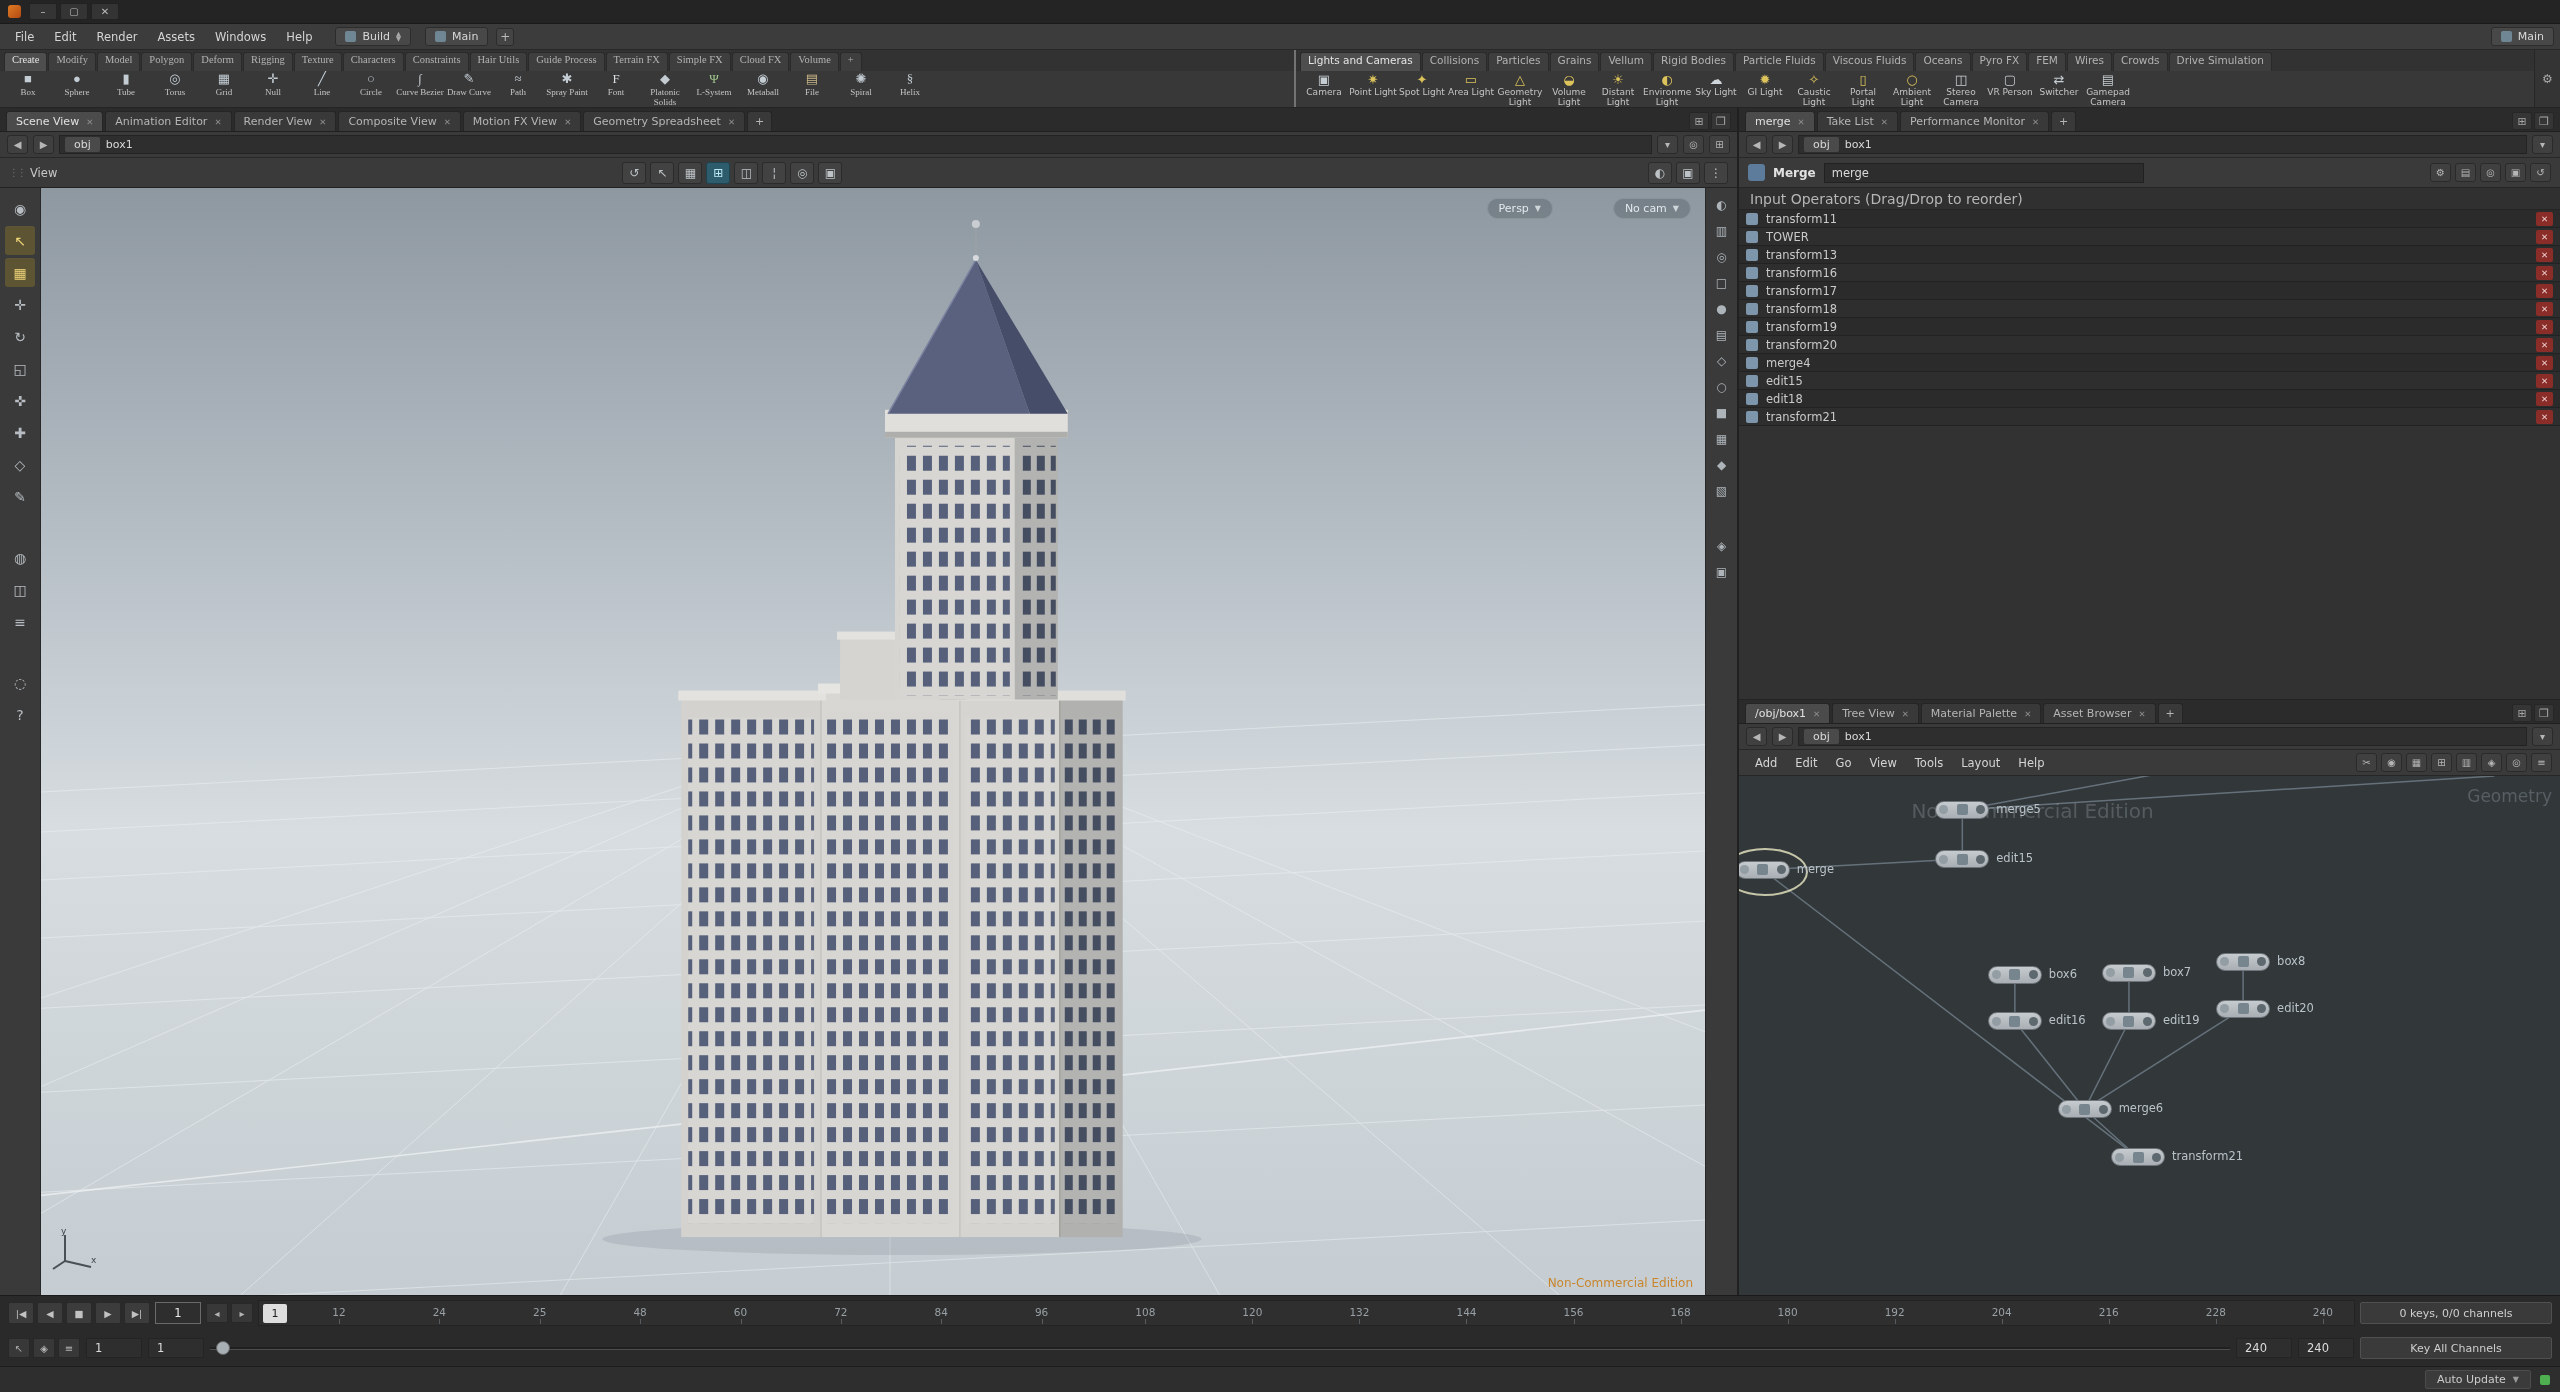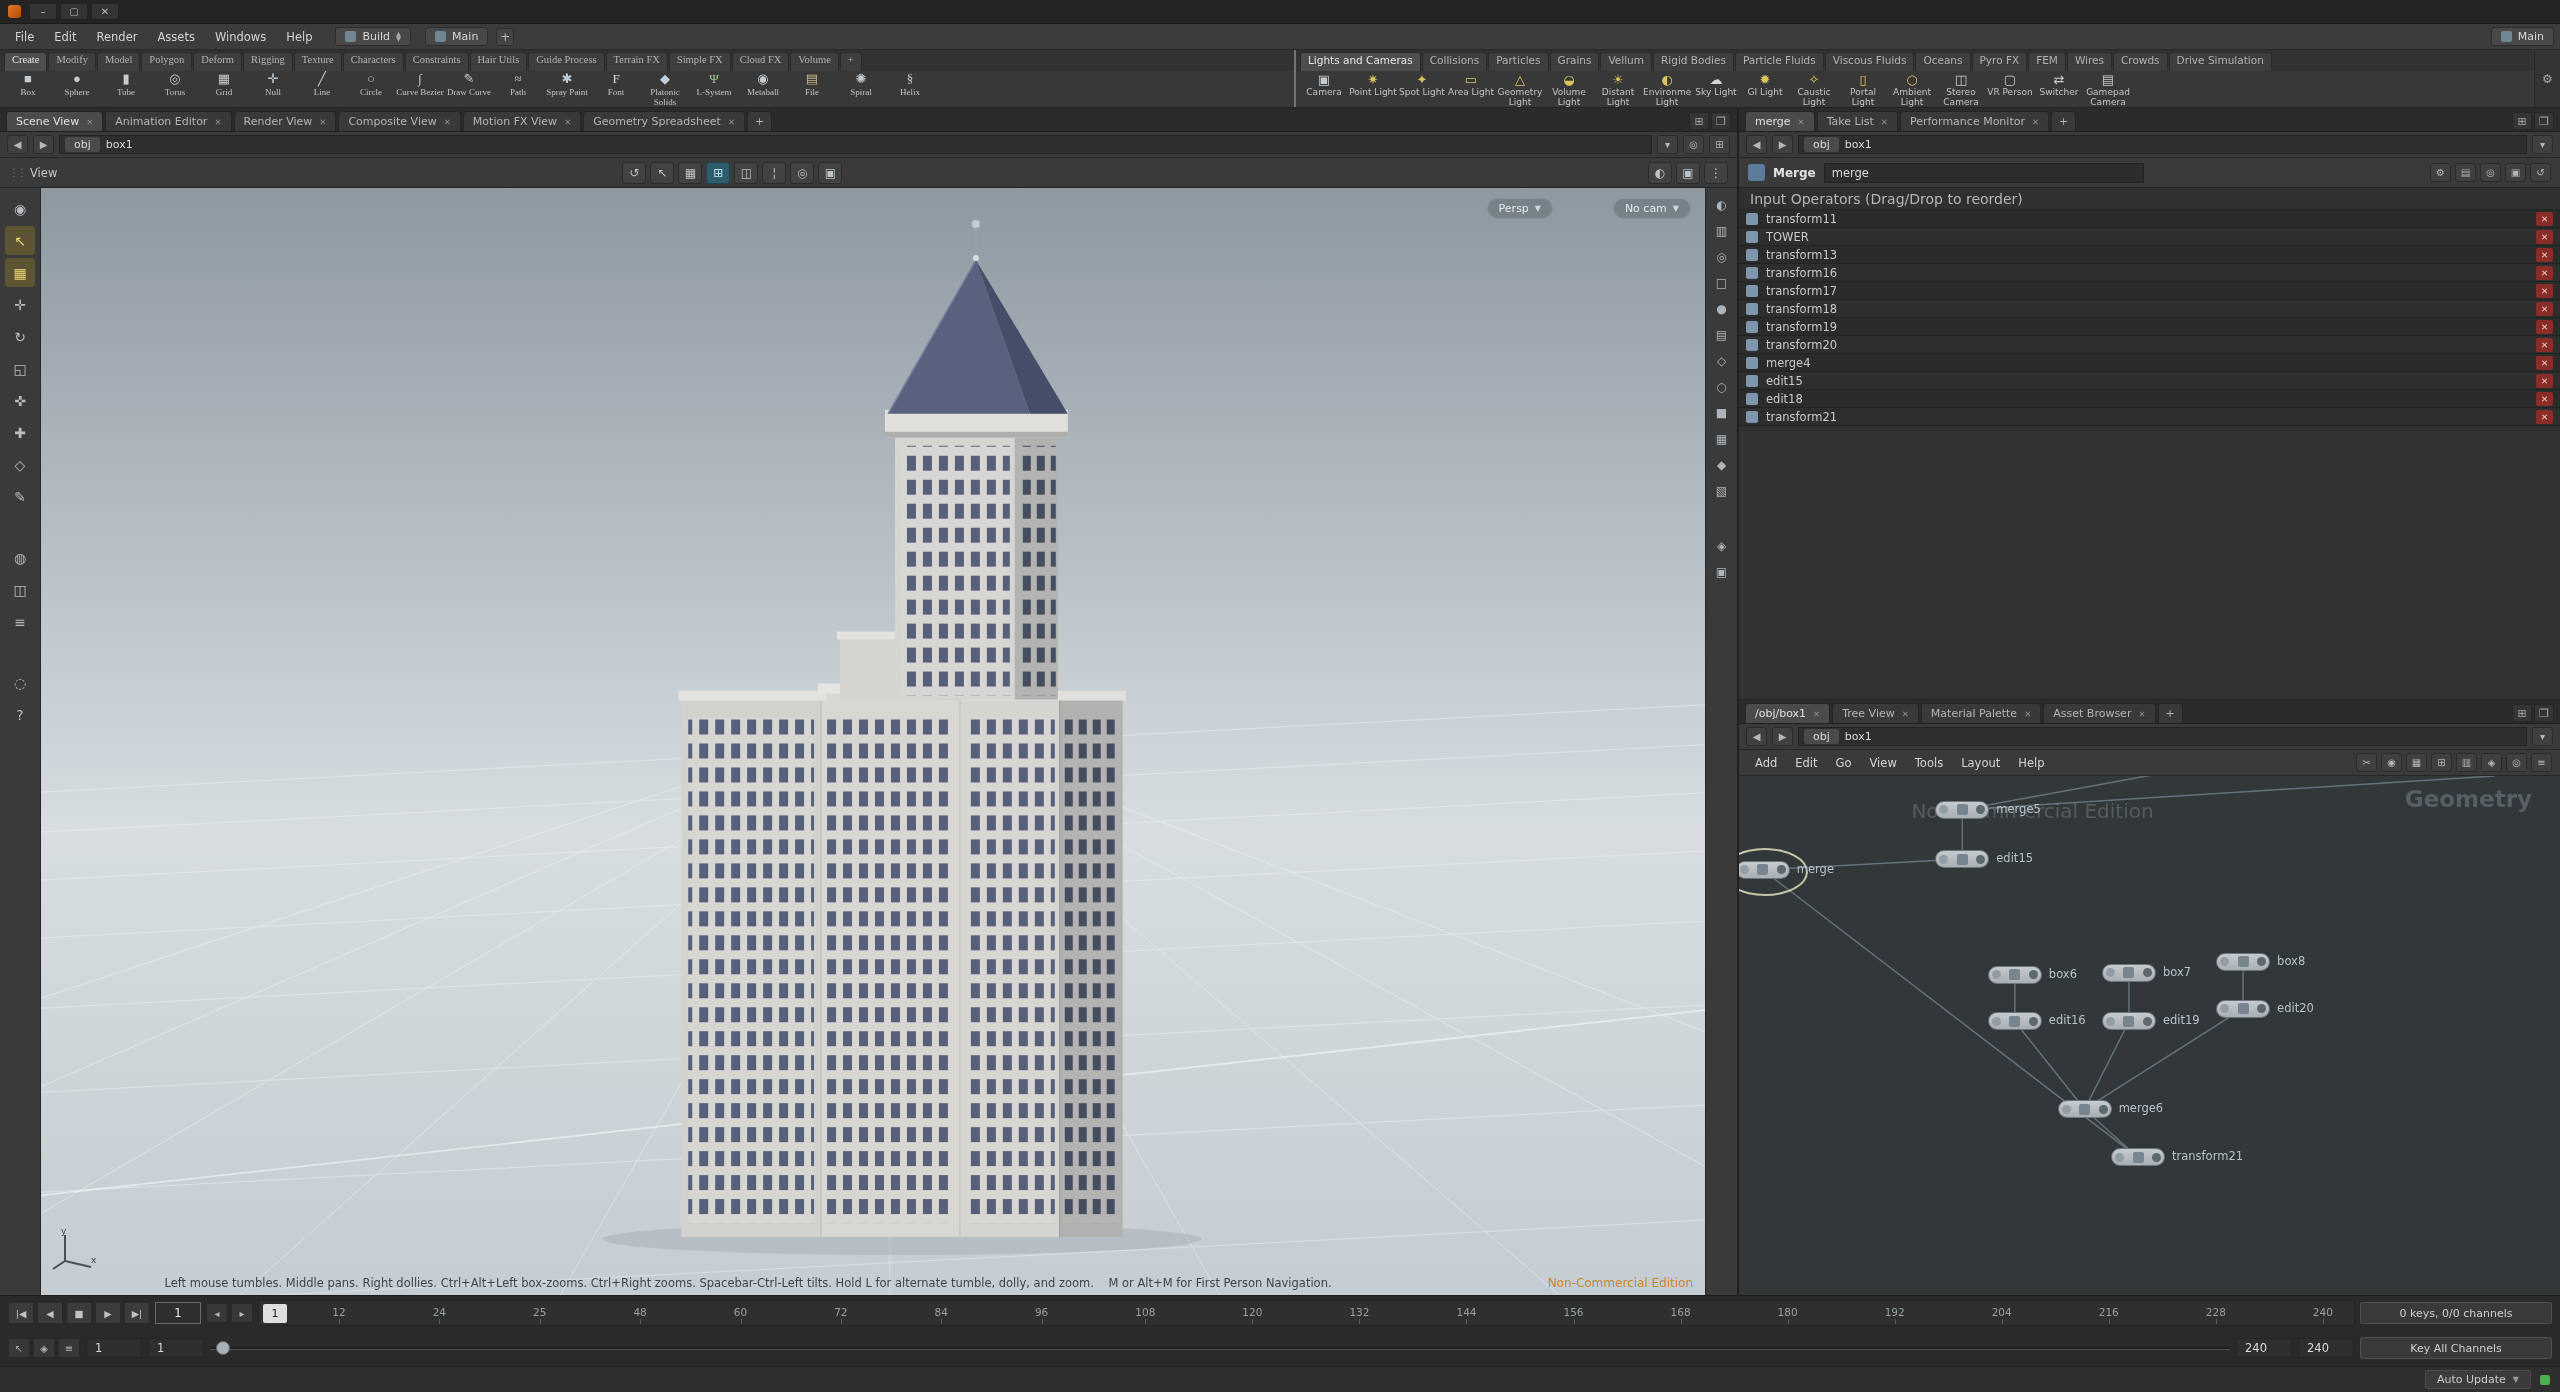--- a/index.html
+++ b/index.html
@@ -87,21 +87,21 @@
   .prow-x{width:17px;height:14px;flex:none;background:#8a2d28;color:#eccfcf;font-size:8.5px;display:flex;align-items:center;justify-content:center;border-radius:2px;}
   #param-empty{flex:none;height:274px;background:#323232;border-bottom:1px solid #242424;}
   
   #net-menu{flex:none;height:26px;background:#3a3a3a;display:flex;align-items:center;gap:2px;padding:0 8px;border-bottom:1px solid #262626;}
   #net-menu .menu-item{padding:3px 8px;}
   #net-menu .spacer{flex:1;}
   #net-canvas{flex:1;position:relative;background:#32373a;overflow:hidden;min-height:0;}
   #net-wires{position:absolute;inset:0;width:100%;height:100%;}
   #net-wires line{stroke:#6b7882;stroke-width:1.5;opacity:.9;}
   #net-watermark{position:absolute;left:21%;top:4.5%;font-size:20px;color:rgba(175,185,190,0.28);white-space:nowrap;}
-  #net-context{position:absolute;right:28px;top:10px;font-size:23px;font-weight:bold;color:#575f64;}
+  #net-context{position:absolute;right:8px;top:10px;font-size:17px;font-weight:normal;color:#575f64;}
   .node{position:absolute;width:0;height:0;}
   .node-cap{position:absolute;left:-27px;top:-9px;width:54px;height:18px;border-radius:9px;background:linear-gradient(#c6cbcf,#a8aeb3);border:1px solid #6d757b;display:flex;align-items:center;justify-content:space-between;padding:0 3px;}
   .flag{width:9px;height:9px;border-radius:50%;background:#939da4;}
   .flag.r{background:#5d686f;}
   .nico{width:11px;height:11px;border-radius:2px;background:#77858f;}
   .node-label{position:absolute;left:34px;top:-8px;font-size:11.5px;color:#b9c3c9;white-space:nowrap;}
   .node.selected::before{content:"";position:absolute;left:-41px;top:-22px;width:82px;height:44px;border:2px solid rgba(234,232,196,0.8);border-radius:50%;}
   
   #timeline{flex:none;background:#2a2a2a;border-top:1px solid #1b1b1b;}
   #tl-row1{height:34px;display:flex;align-items:center;gap:5px;padding:0 8px;}
@@ -525,21 +525,20 @@
             </g>
           </svg>
           <div class="vp-pill" id="pill-persp">
             <span>Persp</span>
             <span class="pill-arrow">▼</span>
           </div>
           <div class="vp-pill" id="pill-cam">
             <span>No cam</span>
             <span class="pill-arrow">▼</span>
           </div>
-          <div id="vp-help">Left mouse tumbles. Middle pans. Right dollies. Ctrl+Alt+Left box-zooms. Ctrl+Right zooms. Spacebar-Ctrl-Left tilts. Hold L for alternate tumble, dolly, and zoom.&nbsp;&nbsp;&nbsp;&nbsp;M or Alt+M for First Person Navigation.</div>
           <div id="vp-watermark">Non-Commercial Edition</div>
           <svg id="axis-gizmo" width="46" height="46">
             <line x1="14" y1="34" x2="14" y2="8" stroke="#4a5156" stroke-width="2"></line>
             <line x1="14" y1="34" x2="40" y2="40" stroke="#4a5156" stroke-width="2"></line>
             <line x1="14" y1="34" x2="2" y2="42" stroke="#4a5156" stroke-width="2"></line>
             <text x="10" y="7" font-size="9" fill="#3e454a">y</text>
             <text x="40" y="36" font-size="9" fill="#3e454a">x</text>
           </svg>
         </div>
         <div id="vp-right-tools">

